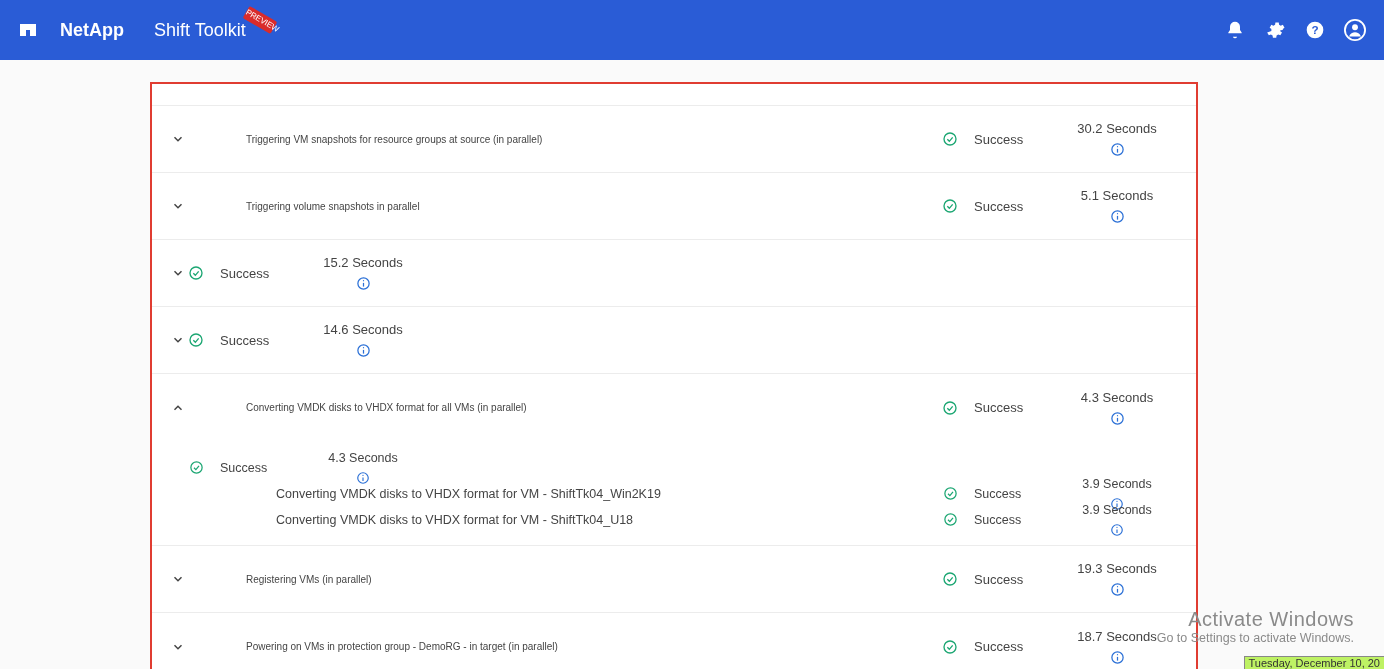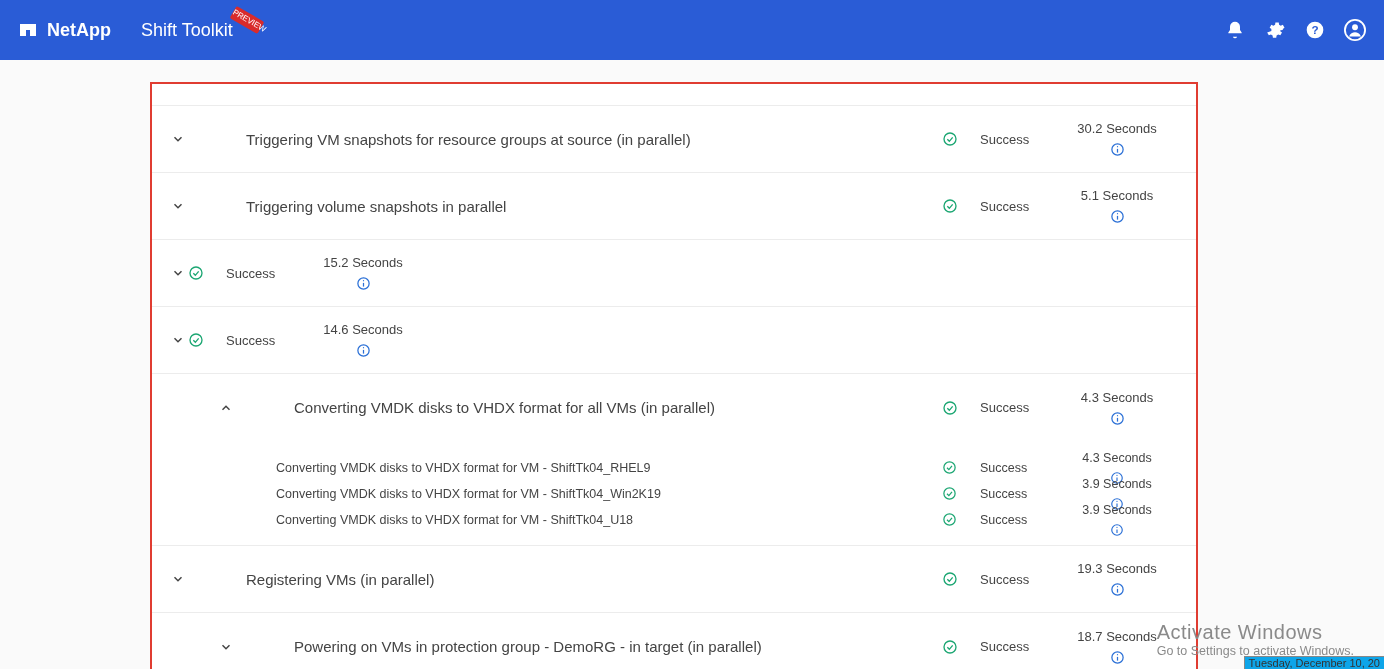--- a/index.html
+++ b/index.html
@@ -1,20 +1,20 @@
 <!DOCTYPE html>
 <html><head>
 <meta charset="utf-8">
 <style>
   * { box-sizing: border-box; margin: 0; padding: 0; }
   html, body { width: 1384px; height: 669px; font-family: "Segoe UI", Arial, sans-serif; background: #fff; overflow: hidden; }
 
   
   .topbar { background: #2a5cd6; height: 60px; display: flex; align-items: center; color: #fff; padding: 0 20px; position: relative; }
-  .brand { display: flex; align-items: center; gap: 11px; font-weight: 600; font-size: 18px; }
+  .brand { display: flex; align-items: center; gap: 24px; font-weight: 600; font-size: 18px; }
   .brand-logo { width: 16px; height: 16px; display: inline-block; }
   .brand-logo svg { display:block; }
   .app-title-wrap { display: flex; align-items: center; margin-left: 30px; position: relative; }
   .app-title { font-size: 18px; font-weight: 400; }
   .preview-badge {
     width: 32px; height: 14px; background: #d92b2b; color: #fff; font-size: 8px; line-height: 14px;
     transform: rotate(30deg); text-align: center; position: relative; top: -10px; left: -2px;
     border-radius: 2px;
   }
   .nav { display: flex; margin-left: 28px; height: 100%; }
@@ -26,46 +26,46 @@
   .top-icon svg { display:block; }
 
   
   .content { padding: 0; height: calc(669px - 60px); position:relative; background:#fafafa; }
   .panel {
     margin: 0 auto; width: 1048px; background:#fff;
     border-left: 2px solid #e03c31; border-right: 2px solid #e03c31; border-top: 2px solid #e03c31; border-bottom: 2px solid #e03c31;
     position:absolute; left: 150px; top: 22px; height: 632px;
   }
   .row { display:flex; align-items:center; height: 67px; border-bottom:1px solid #ececec; padding: 0 14px 0 16px; }
-  .row.noborder { border-bottom:none;margin-left:48px; }
+  .row.noborder { border-bottom:none; }
   .chev { width:20px; display:flex; justify-content:center; color:#444; cursor:pointer; }
   .chev svg{display:block;}
-  .label { flex:1; font-size:15px; color:#444; padding-left: 58px; }
-  .status { width: 110px; display:flex; align-items:center; gap:22px; font-size:13px; color:#444; }
+  .label { flex:1; font-size:10px; color:#444; padding-left: 58px; }
+  .status { width: 110px; display:flex; align-items:center; gap:16px; font-size:13px; color:#444;text-align:center; }
   .status .ok { width:16px;height:16px;color:#1ba672; }
   .duration { width: 130px; text-align:left; font-size:13px; color:#444; display:flex; align-items:center; gap:6px; justify-content:flex-start;flex-direction:column; }
   .infoico { width:15px; height:15px; color:#2a6fd6; flex-shrink:0; }
 
   .subrows { padding: 14px 0 12px 0; border-bottom:1px solid #ececec; }
   .subrow { display:flex; align-items:center; height:26px; padding: 0 14px 0 16px; }
   .subrow .chev { width:20px; visibility:hidden; }
   .subrow .label { padding-left: 88px; font-size:12.5px; }
   .subrow .status { width:110px; font-size:12.5px; }
   .subrow .duration { width:130px; font-size:12.5px; }
 
   
   .row.cut { height: 22px; border-top:none; overflow:hidden; align-items:flex-start; padding-top:0; }
   .row.cut .label, .row.cut .status, .row.cut .duration { opacity:0; }
 
   
-  .watermark { position:absolute; right: 30px; bottom: 11px; text-align:left; color:#7a7a7a; pointer-events:none; }
+  .watermark { position:absolute; right: 30px; bottom: 24px; text-align:right; color:#7a7a7a; pointer-events:none; }
   .watermark .l1 { font-size:20px; color:#8a8a8a; letter-spacing:0.5px; }
   .watermark .l2 { font-size:12.5px; color:#8a8a8a; }
 
-  .clockbox { position:absolute; right:0; bottom:0; border:1px solid #888; border-right:none; border-bottom:none; padding: 0 4px; font-size:11px; background:#0ea5e9; color:#333; white-space:nowrap; }
+  .clockbox { position:absolute; right:0; bottom:0; border:1px solid #888; border-right:none; border-bottom:none; padding: 0 4px; font-size:11px; background:#bef264; color:#333; white-space:nowrap; }
 
 </style>
 </head>
 <body>
 
 <div class="topbar">
   <div class="brand">
     <span class="brand-logo">
       <svg viewBox="0 0 16 16">
           <rect x="0" y="2" width="6" height="12" fill="#fff"></rect>
@@ -229,21 +229,20 @@
           <span class="infoico"><svg viewBox="0 0 24 24" width="15" height="15" fill="none" stroke="currentColor" stroke-width="2">
               <circle cx="12" cy="12" r="9"></circle>
               <line x1="12" y1="11" x2="12" y2="17"></line>
               <circle cx="12" cy="7.5" r="1" fill="currentColor" stroke="none"></circle>
             </svg></span>
         </div>
     </div>
     <div class="subrows">
       <div class="subrow">
         <div class="chev"></div>
-        <div class="label">Converting VMDK disks to VHDX format for VM - ShiftTk04_RHEL9</div>
         <div class="status">
             <span class="ok"><svg viewBox="0 0 24 24" width="15" height="15" fill="none" stroke="currentColor" stroke-width="2">
                 <circle cx="12" cy="12" r="9"></circle>
                 <polyline points="8 12.5 11 15.5 16 9.5"></polyline>
               </svg></span>
             <span>Success</span>
           </div>
         <div class="duration">
             <span>4.3 Seconds</span>
             <span class="infoico"><svg viewBox="0 0 24 24" width="14" height="14" fill="none" stroke="currentColor" stroke-width="2">

